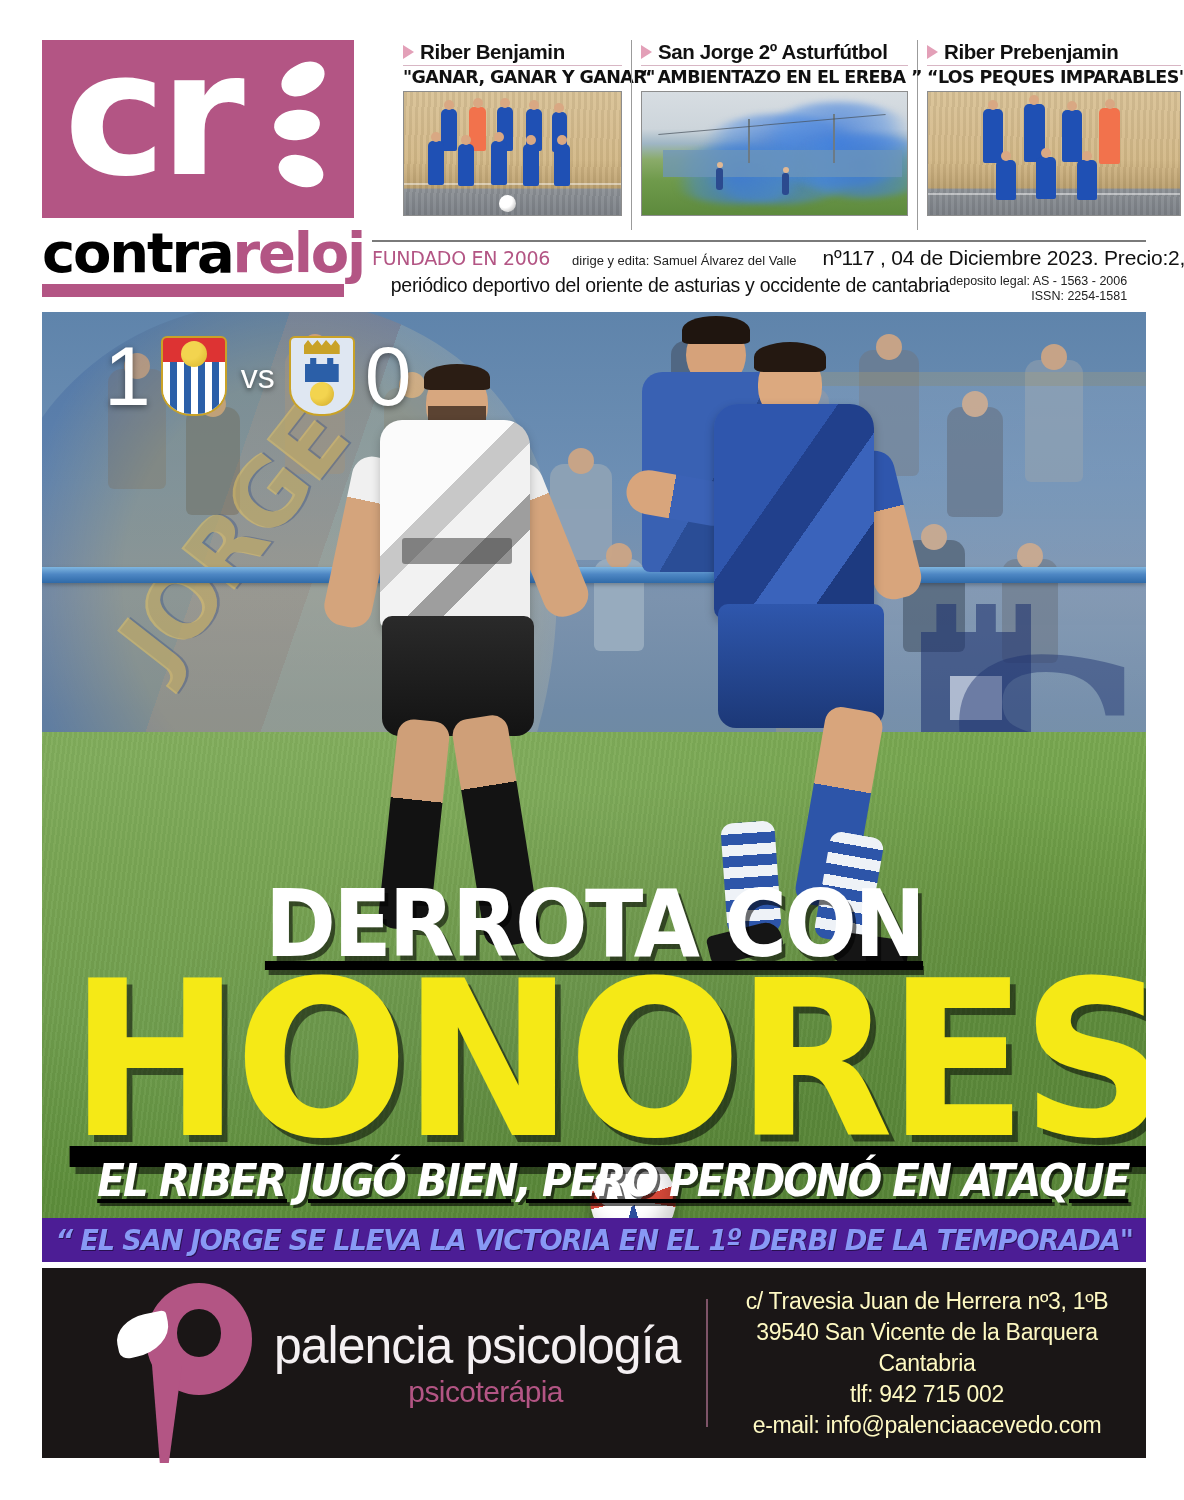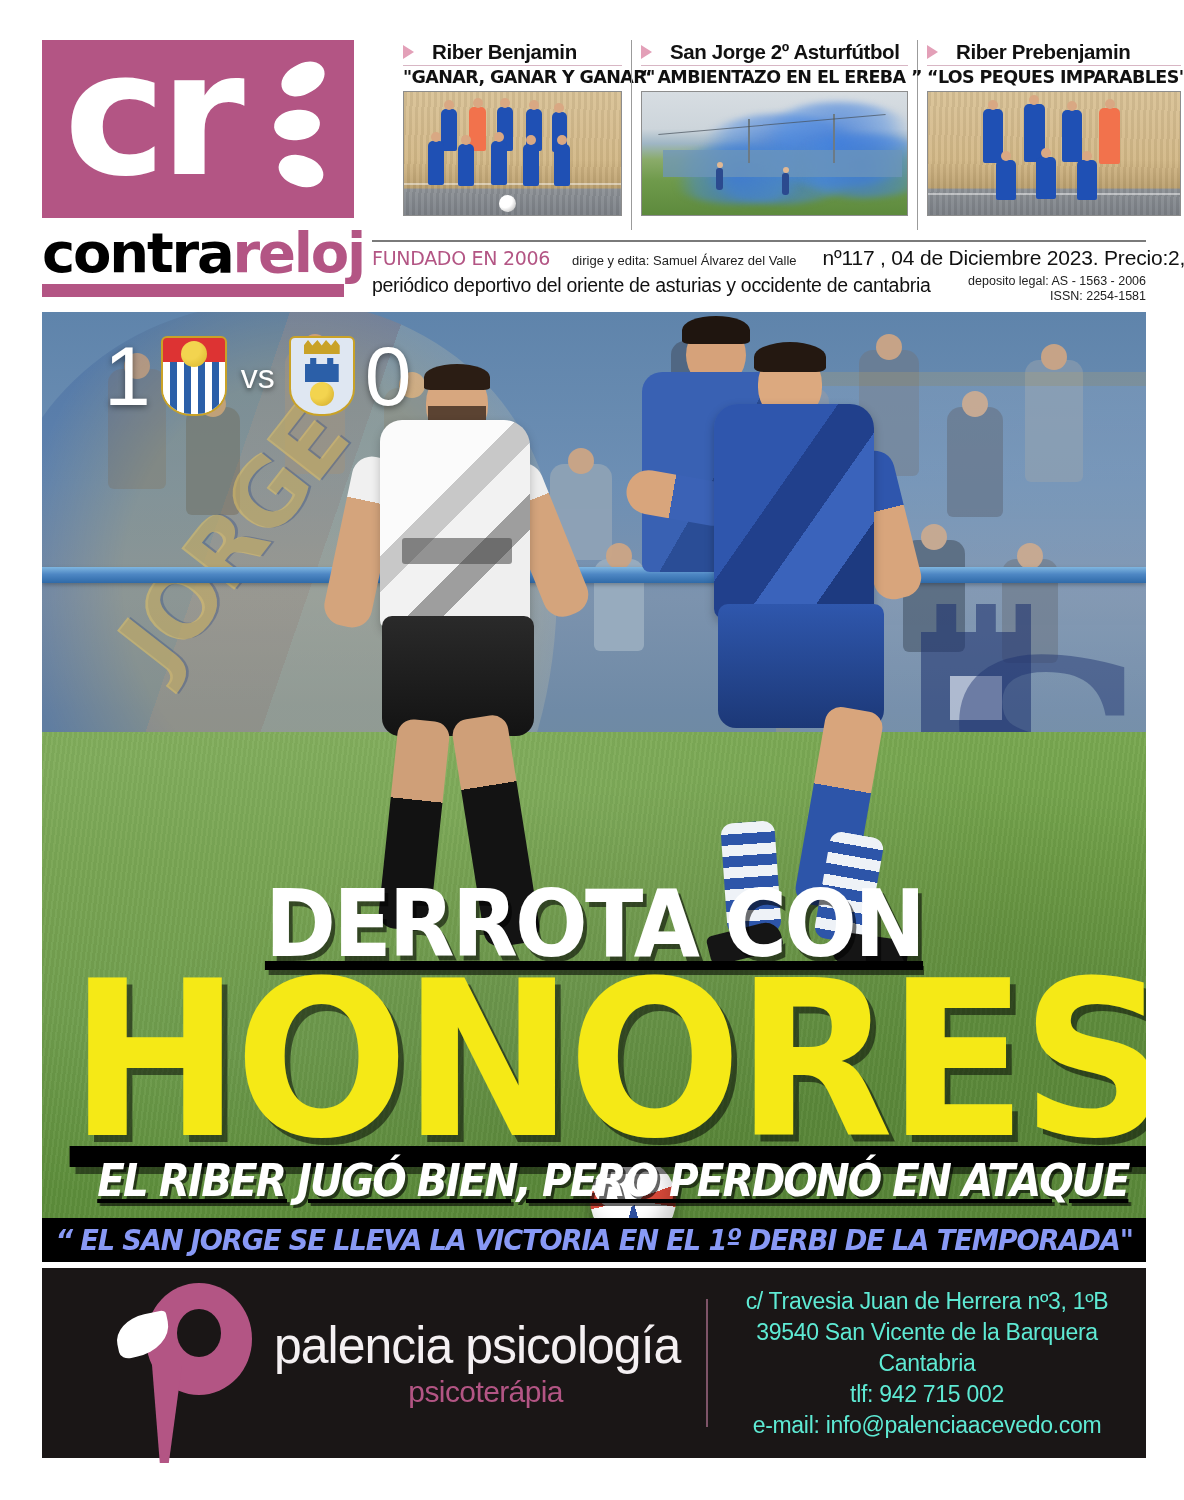--- a/index.html
+++ b/index.html
@@ -120,21 +120,21 @@
 
   .teaser-kicker {
     font-size: 20.5px;
     font-weight: 700;
     color: #111111;
     white-space: nowrap;
     line-height: 24px;
     letter-spacing: -0.4px;
     display: flex;
     align-items: center;
-    gap: 18px;
+    gap: 6px;
   }
   .tri {
     width: 0; height: 0;
     border-left: 11px solid #e3a0b8;
     border-top: 7px solid transparent;
     border-bottom: 7px solid transparent;
     flex: 0 0 auto;
   }
 
   .teaser-underline {
@@ -274,21 +274,21 @@
     margin-left: 26px;
     letter-spacing: -0.2px;
   }
 
   .mh-line2 {
     position: absolute;
     left: 372px;
     top: 274px;
     width: 774px;
     display: flex;
-    justify-content: space-between;
+    justify-content: center;
     align-items: flex-start;
   }
   .tagline {
     font-size: 19.5px;
     color: #111;
     letter-spacing: -0.3px;
     white-space: nowrap;
   }
   .legal {
     text-align: right;
@@ -706,21 +706,21 @@
     text-shadow: 3px 3px 0 rgba(0,0,0,.6);
     transform: scaleX(.9);
     white-space: nowrap;
   }
 
   .banner-quote {
     position: absolute;
     left: 0; right: 0;
     bottom: 0;
     height: 44px;
-    background: #000000;
+    background: #4c1d95;
     display: flex;
     align-items: center;
     justify-content: center;
     z-index: 26;
   }
   .banner-quote span {
     font-size: 29px;
     font-weight: 800;
     font-style: italic;
     color: #8899f5;
@@ -814,21 +814,21 @@
     width: 2px;
     height: 128px;
     background: #7e5468;
     flex: 0 0 2px;
     margin-left: 4px;
   }
 
   .ad-contact {
     flex: 1;
     text-align: center;
-    color: #5eead4;
+    color: #fef9c3;
     font-size: 23px;
     line-height: 31px;
     letter-spacing: -0.3px;
     padding: 0 18px;
   }
 </style>
 </head>
 <body>
 
 <div class="page">

